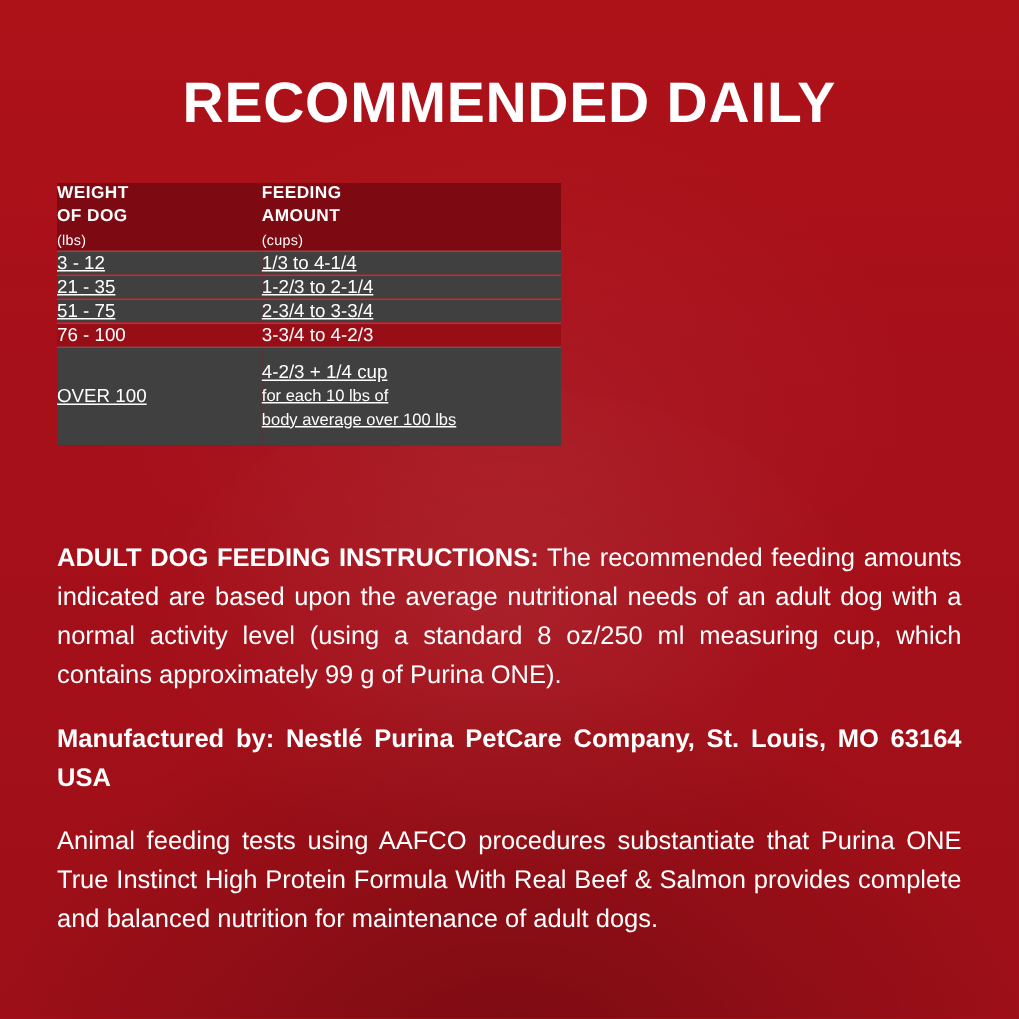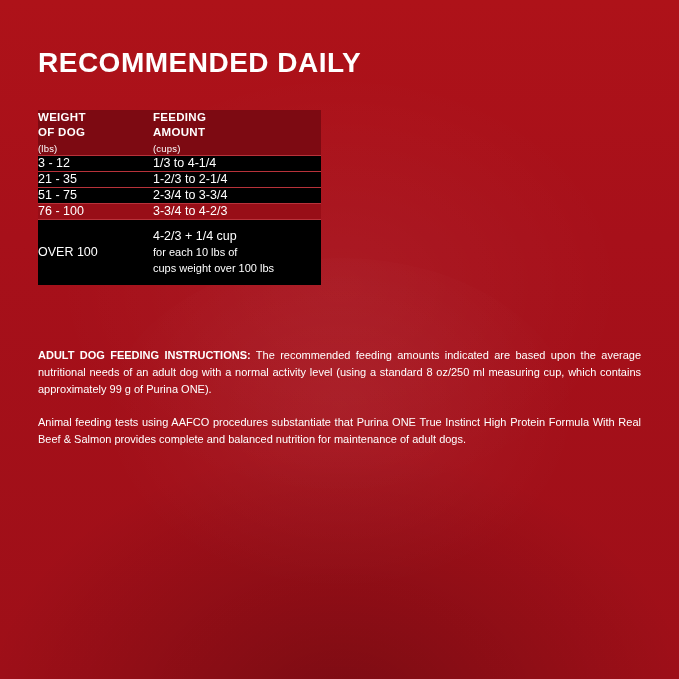--- a/index.html
+++ b/index.html
@@ -36,31 +36,32 @@
     background: radial-gradient(ellipse at 50% 45%, rgba(255,255,255,0.05) 0%, rgba(255,255,255,0.02) 45%, rgba(255,255,255,0) 72%);
     border-radius: 50%;
   }
   .page {
     position: relative;
     z-index: 2;
     padding: 46px 38px 0 38px;
     box-sizing: border-box;
   }
   .title {
-    font-size: 28px;
+    font-size: 38px;
     line-height: 1.22;
     font-weight: bold;
     letter-spacing: 0.5px;
     margin: 0 0 30px 0;
     text-transform: uppercase;
+    text-align: center;
   }
   .title span { display: block; }
 
   .table {
-    width: 283px;
+    width: 336px;
     border-collapse: collapse;
     margin-left: 0px;
     background: #8d0d15;
   }
   .table td, .table th {
     text-align: left;
     vertical-align: middle;
     padding: 0;
   }
   .thead-cell {
@@ -79,39 +80,39 @@
     letter-spacing: 0.2px;
     margin-top: 3px;
     text-transform: lowercase;
   }
   .row-cell {
     padding: 8px 12px 8px 12px;
     font-size: 12.5px;
     line-height: 1.2;
     border-top: 1px solid #b8323a;
   }
-  .row-odd .row-cell { background: #000000; }
+  .row-odd .row-cell { background: #404040; text-decoration: underline; }
   .row-even .row-cell { background: #980e17; }
   .col-weight { width: 115px; }
   .col-amount { width: 168px; }
   .last-row .row-cell {
     padding-top: 9px;
     padding-bottom: 10px;
   }
   .sub-note {
     display: block;
     font-size: 11px;
     line-height: 1.25;
     margin-top: 2px;
     font-weight: normal;
   }
   .body-copy {
     margin-top: 62px;
     width: 603px;
-    font-size: 11px;
+    font-size: 17px;
     line-height: 1.52;
     text-align: justify;
   }
   .body-copy p { margin: 0 0 17px 0; }
   .body-copy p:last-child { margin-bottom: 0; }
   .bold { font-weight: bold; }
   .mfg { font-weight: bold; }
 </style>
 </head>
 <body>
@@ -154,24 +155,25 @@
       </tr>
       <tr class="row-even">
         <td class="row-cell col-weight">76 - 100</td>
         <td class="row-cell col-amount">3-3/4 to 4-2/3</td>
       </tr>
       <tr class="row-odd last-row">
         <td class="row-cell col-weight">OVER 100</td>
         <td class="row-cell col-amount">
           <span>4-2/3 + 1/4 cup</span>
           <span class="sub-note">for each 10 lbs of</span>
-          <span class="sub-note">cups weight over 100 lbs</span>
+          <span class="sub-note">body average over 100 lbs</span>
         </td>
       </tr>
     </tbody>
   </table>
 
   <div class="body-copy">
     <p><span class="bold">ADULT DOG FEEDING INSTRUCTIONS:</span><span> The recommended feeding amounts indicated are based upon the average nutritional needs of an adult dog with a normal activity level (using a standard 8 oz/250 ml measuring cup, which contains approximately 99 g of Purina ONE).</span></p>
+    <p class="mfg">Manufactured by: Nestlé Purina PetCare Company, St. Louis, MO 63164 USA</p>
     <p>Animal feeding tests using AAFCO procedures substantiate that Purina ONE True Instinct High Protein Formula With Real Beef &amp; Salmon provides complete and balanced nutrition for maintenance of adult dogs.</p>
   </div>
 
 </div>
 
 </body></html>

